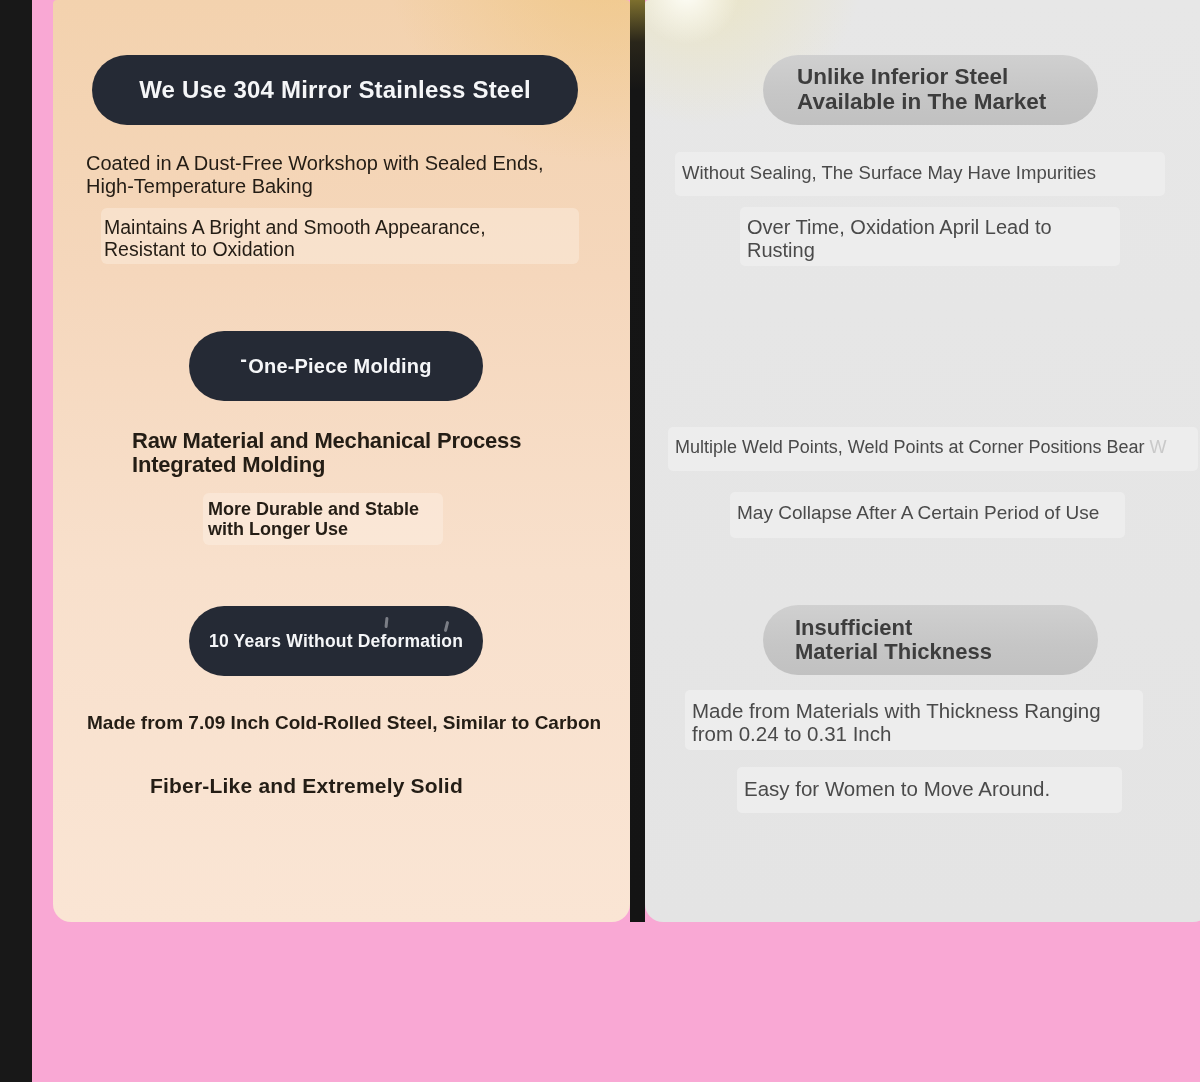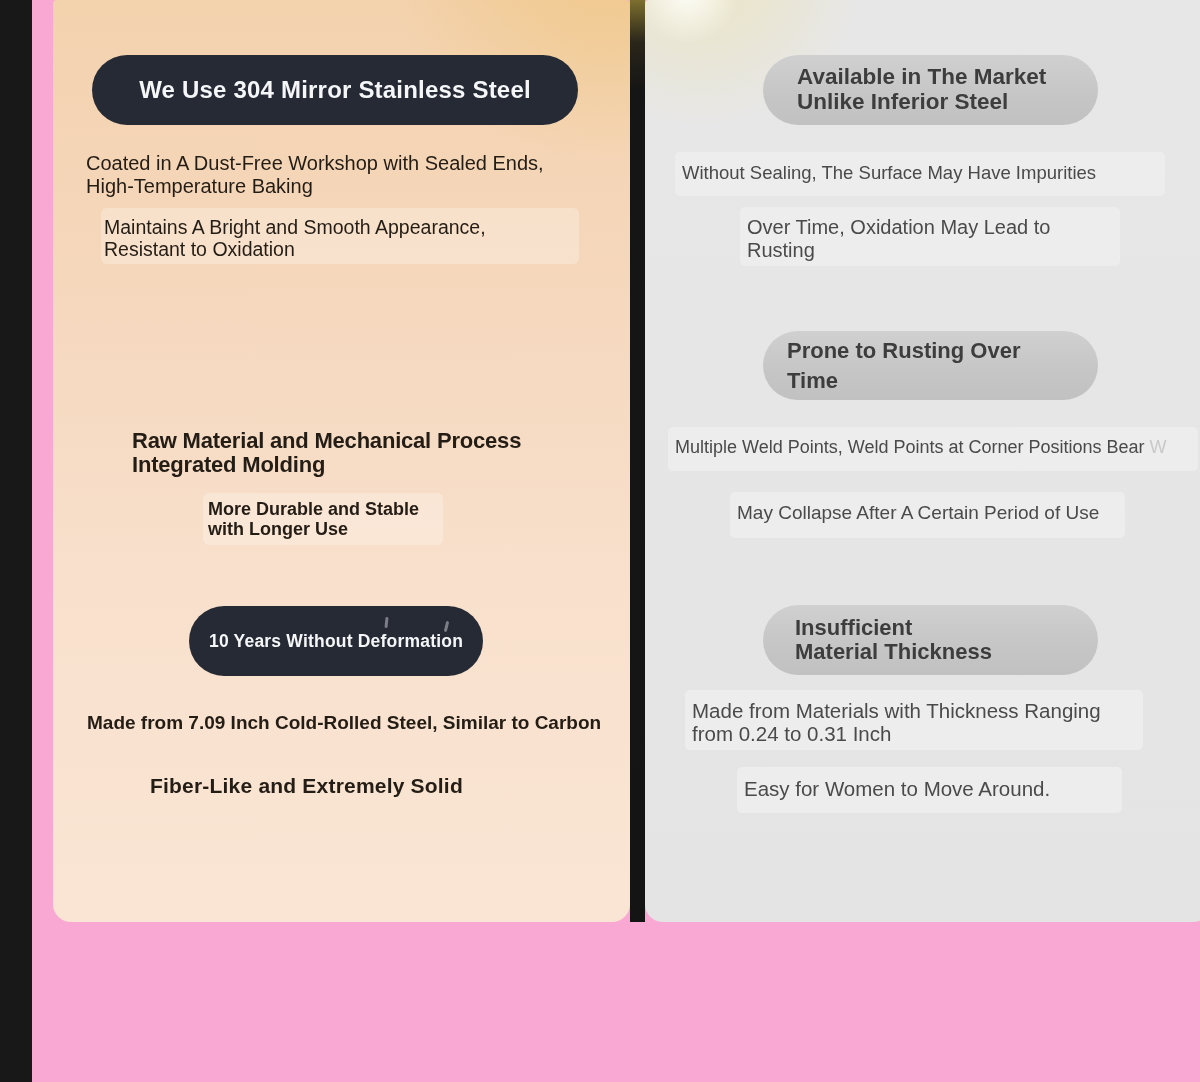--- a/index.html
+++ b/index.html
@@ -103,20 +103,23 @@
       <span class="ln">Coated in A Dust-Free Workshop with Sealed Ends,</span>
       <span class="ln">High-Temperature Baking</span>
     </div>
 
     <div class="soft-hl shl-1"></div>
     <div class="ltext lt-b">
       <span class="ln">Maintains A Bright and Smooth Appearance,</span>
       <span class="ln">Resistant to Oxidation</span>
     </div>
 
+    <div class="pill dark lp2">
+      <span><span class="sup-dash">-</span><span>One-Piece Molding</span></span>
+    </div>
 
     <div class="ltext lt-c">
       <span class="ln">Raw Material and Mechanical Process</span>
       <span class="ln">Integrated Molding</span>
     </div>
 
     <div class="soft-hl shl-2"></div>
     <div class="ltext lt-d">
       <span class="ln">More Durable and Stable</span>
       <span class="ln">with Longer Use</span>
@@ -132,42 +135,36 @@
     <div class="ltext lt-f">Fiber-Like and Extremely Solid</div>
 
   </section>
 
   <div class="gap-strip"></div>
 
   <section class="panel right">
 
     <div class="pill gray rp1">
       <span class="lines">
+        <span class="ln" style="display:block">Unlike Inferior Steel</span>
         <span class="ln" style="display:block">Available in The Market</span>
-        <span class="ln" style="display:block">Unlike Inferior Steel</span>
       </span>
     </div>
 
     <div class="hl rt-a">
       <span class="t">Without Sealing, The Surface May Have Impurities</span>
     </div>
 
     <div class="hl rt-b">
       <span class="t">
-        <span style="display:block">Over Time, Oxidation May Lead to</span>
+        <span style="display:block">Over Time, Oxidation April Lead to</span>
         <span style="display:block">Rusting</span>
       </span>
     </div>
 
-    <div class="pill gray rp2">
-      <span class="lines">
-        <span style="display:block">Prone to Rusting Over</span>
-        <span style="display:block">Time</span>
-      </span>
-    </div>
 
     <div class="hl rt-c">
       <span class="t"><span>Multiple Weld Points, Weld Points at Corner Positions Bear</span> <span class="ovf">W</span></span>
     </div>
 
     <div class="hl rt-d">
       <span class="t">May Collapse After A Certain Period of Use</span>
     </div>
 
     <div class="pill gray rp3">

